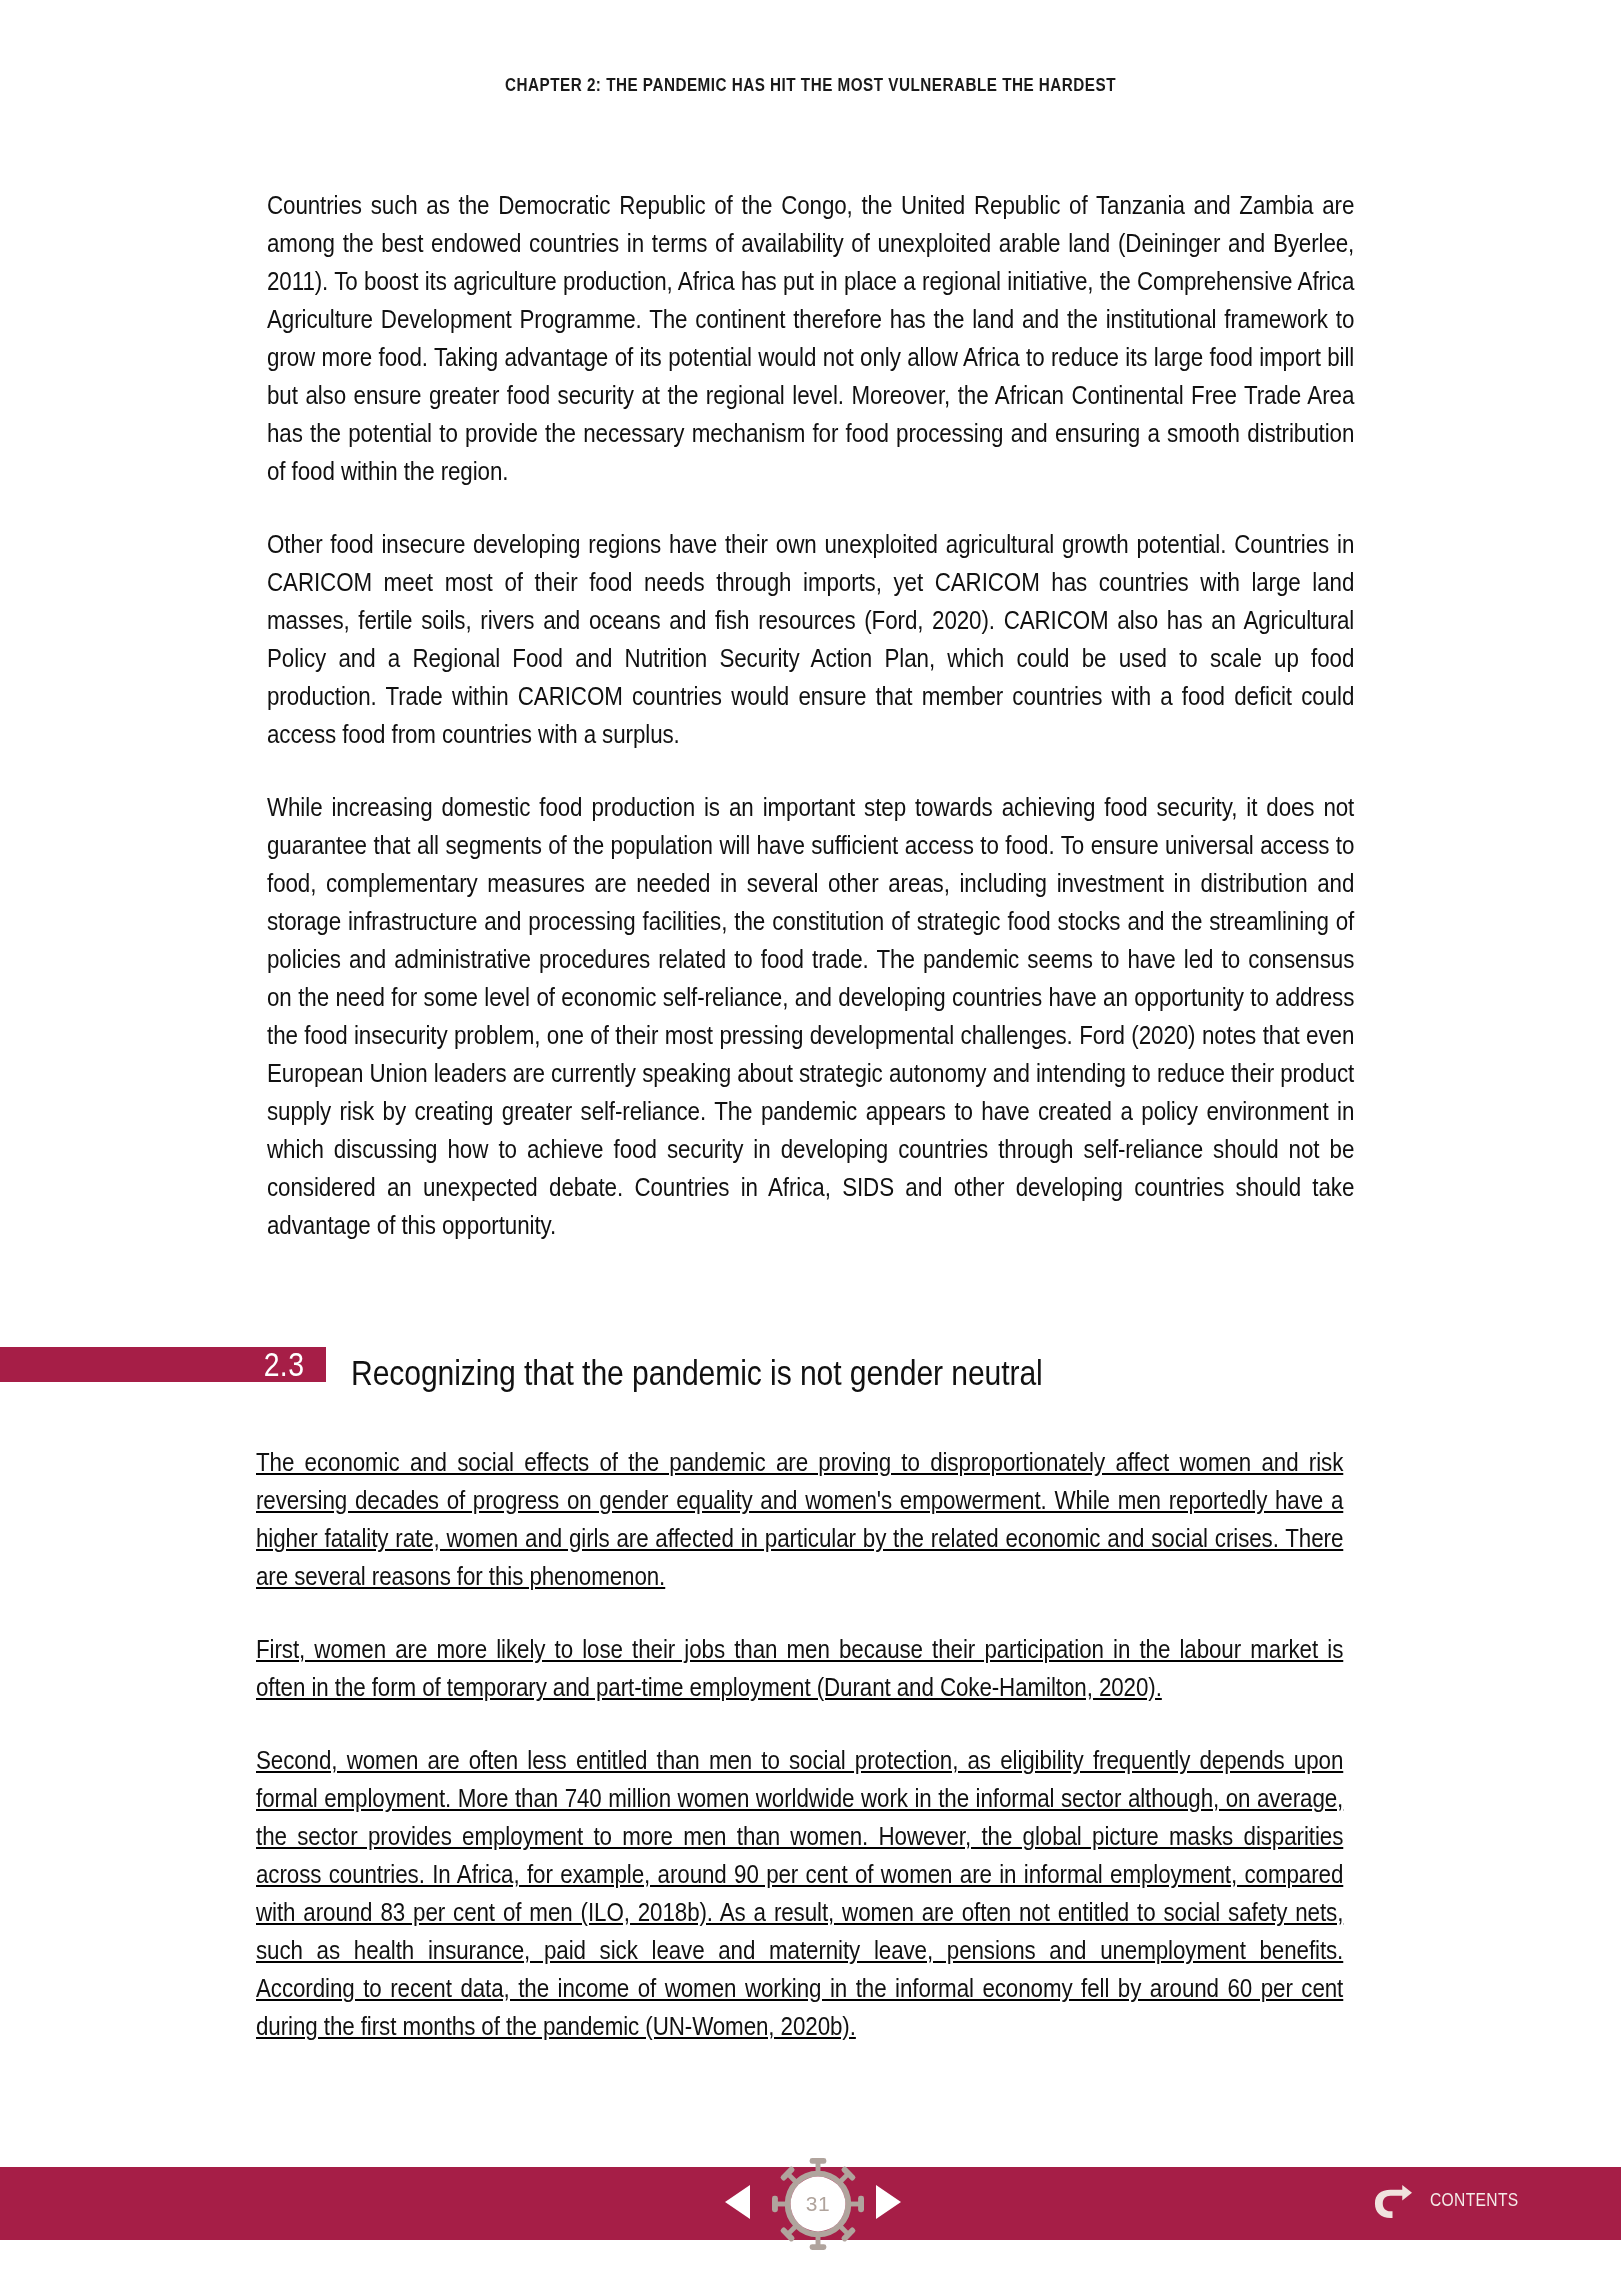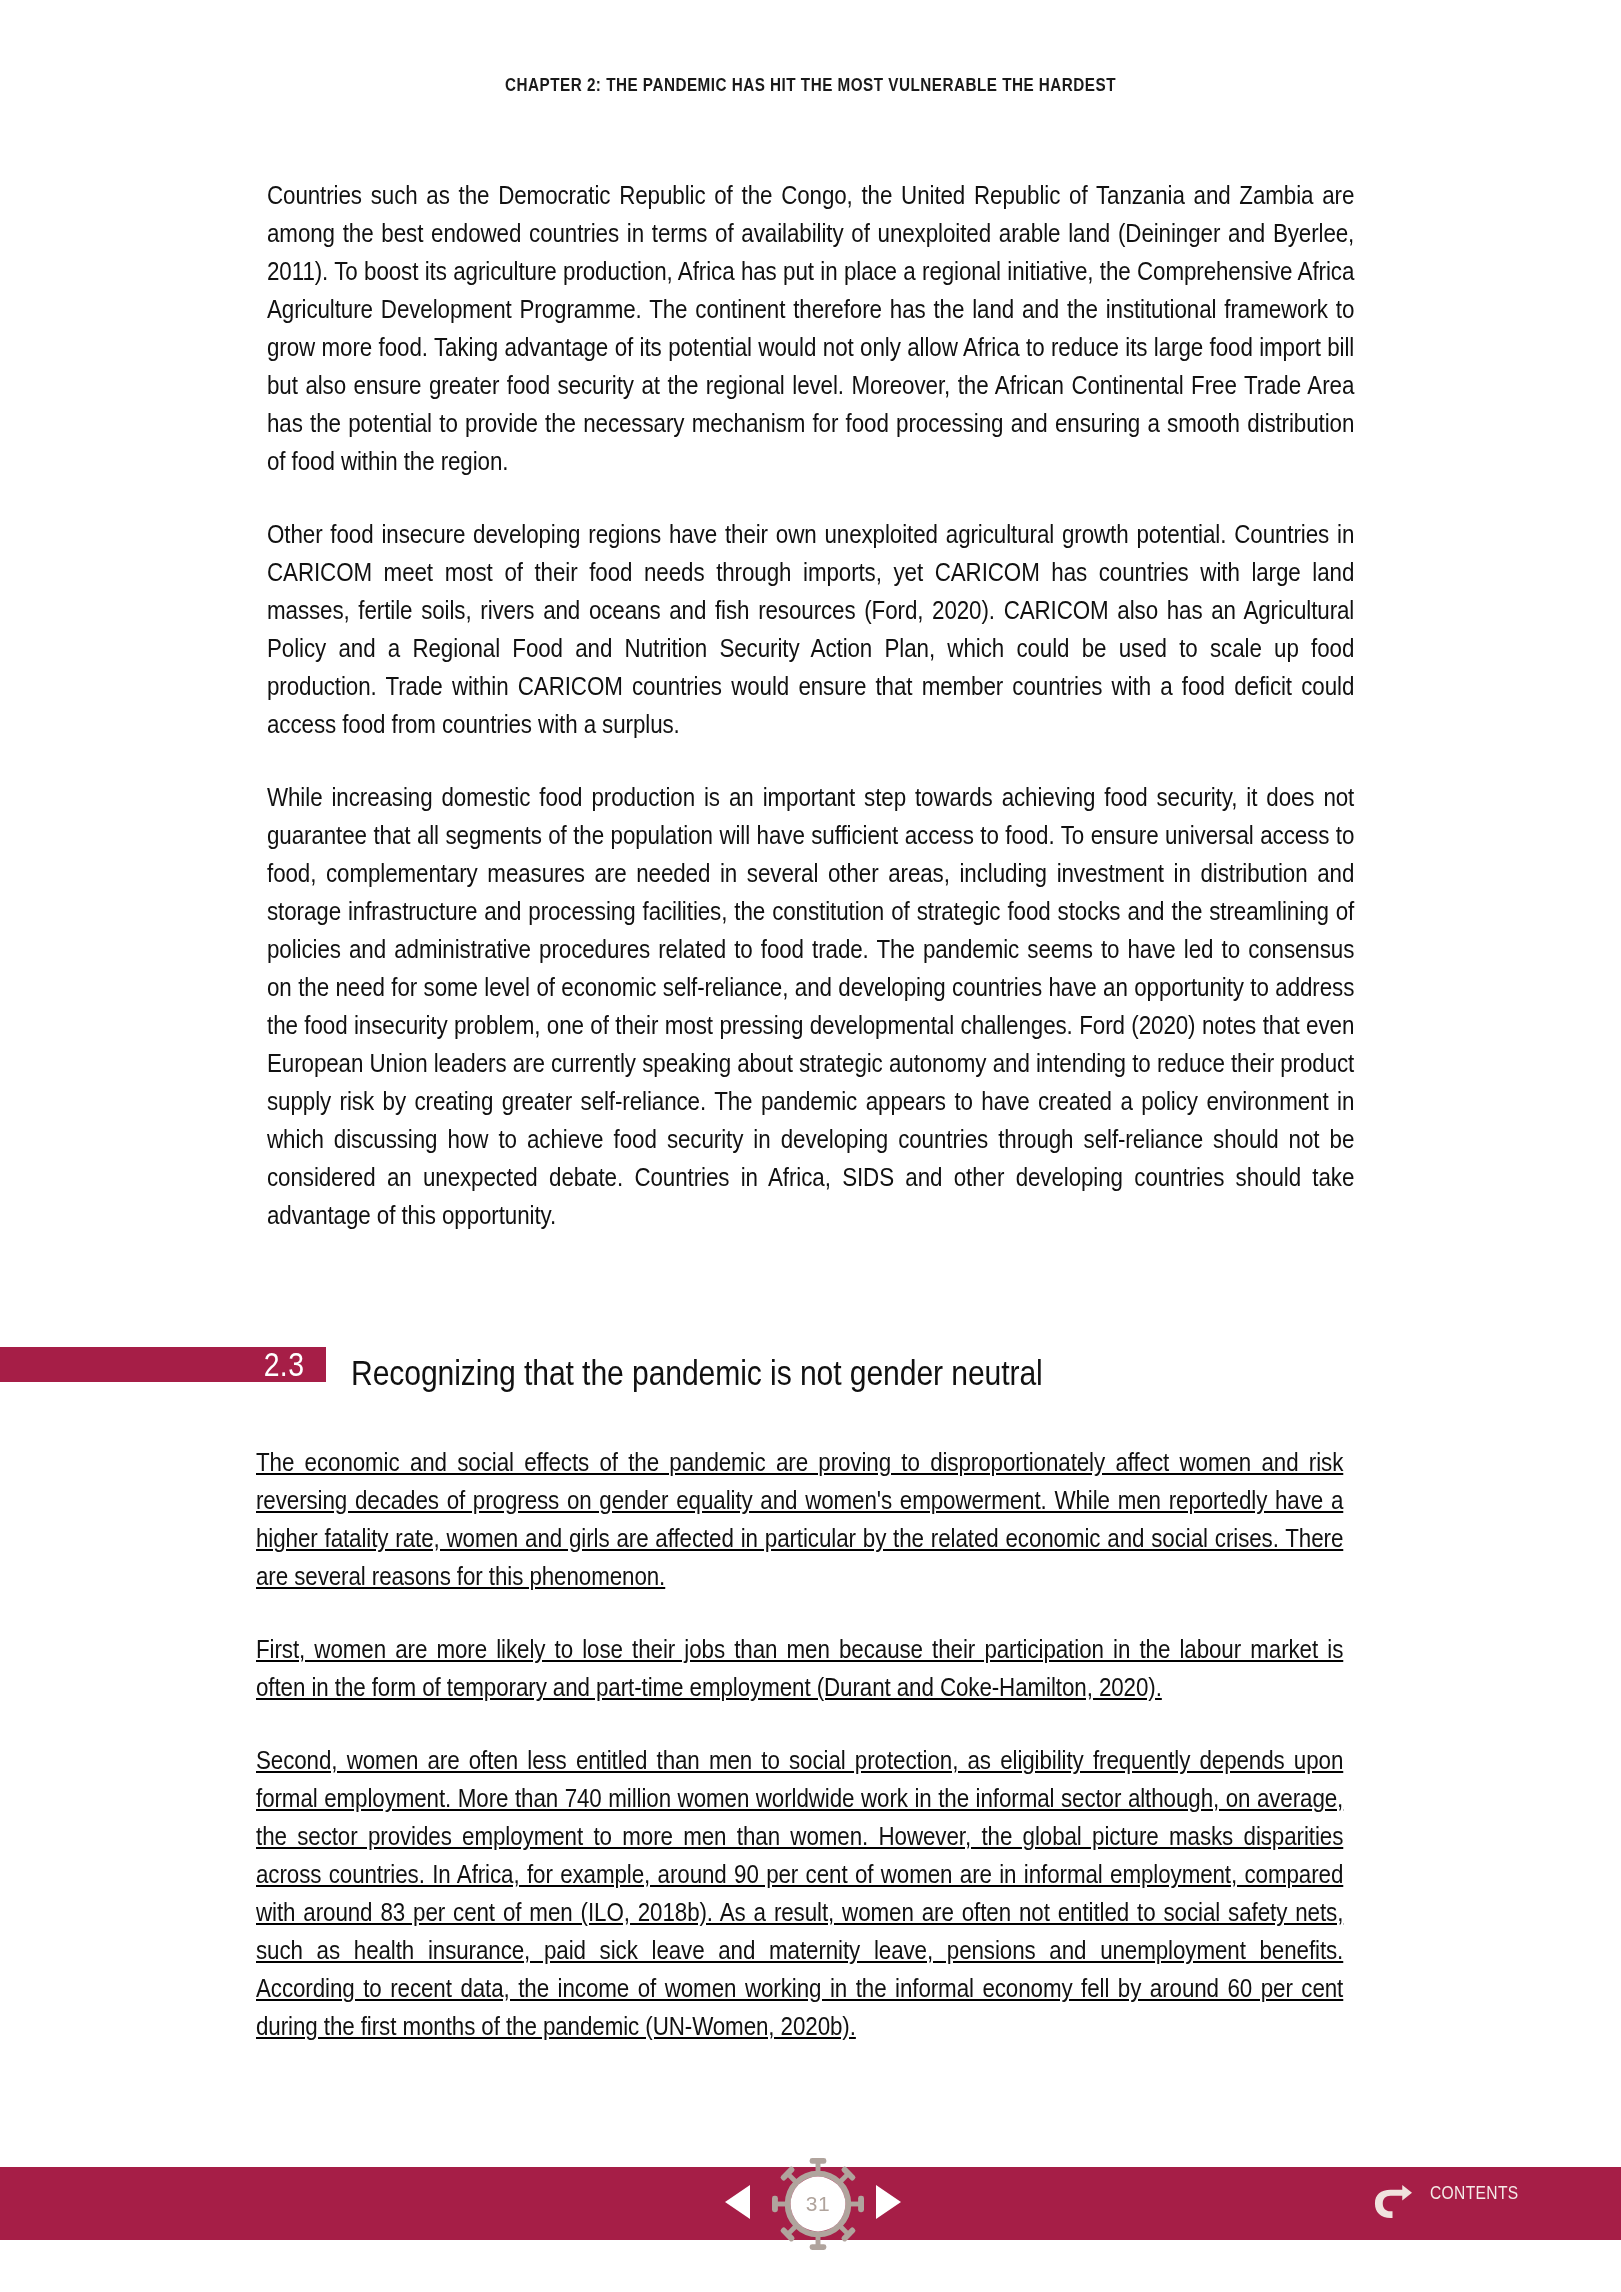--- a/index.html
+++ b/index.html
@@ -35,21 +35,21 @@
     font-weight: 700;
     transform: scaleX(0.82);
     transform-origin: center center;
     white-space: nowrap;
   }
 
   
   .column {
     position: absolute;
     left: 267px;
-    top: 176px;
+    top: 186px;
     width: 1088px;
   }
 
   p.body-para {
     margin: 0 0 35px 0;
     font-family: "Liberation Sans", sans-serif;
     font-size: 26px;
     line-height: 38px;
     color: #111111;
     text-align: justify;
@@ -198,21 +198,21 @@
     font-size: 21px;
     color: #b0a49d;
     letter-spacing: 0.5px;
   }
 
   .contents-link {
     position: absolute;
     right: 86px;
     top: 25.5px;
     display: flex;
-    align-items: flex-start;
+    align-items: center;
     gap: 17px;
   }
   .contents-icon { display: block; }
   .contents-label {
     font-family: "Liberation Sans", sans-serif;
     font-size: 18.6px;
     color: #f5ece9;
     letter-spacing: 0.4px;
     transform: scaleX(0.84);
     transform-origin: left bottom;

